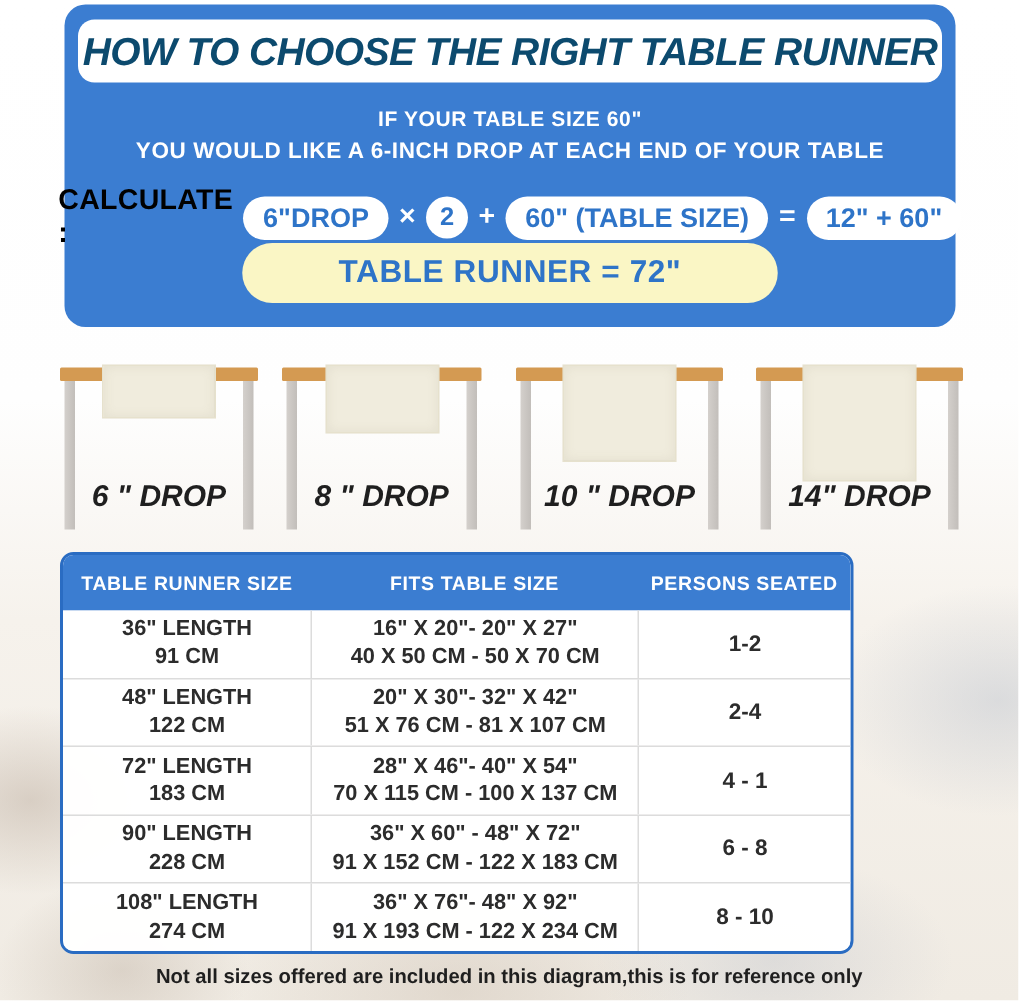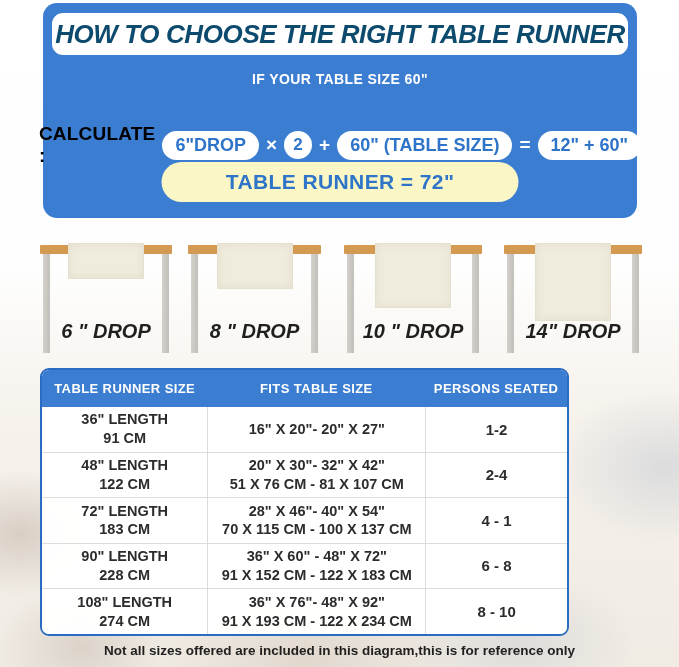--- a/index.html
+++ b/index.html
@@ -131,20 +131,21 @@
 </head>
 <body>
 
 <div class="canvas">
 
   <div class="top-panel">
     <div class="title-banner">
       <span class="title-text">HOW TO CHOOSE THE RIGHT TABLE RUNNER</span>
     </div>
     <div class="subtitle line1">IF YOUR TABLE SIZE 60"</div>
+    <div class="subtitle line2">YOU WOULD LIKE A 6-INCH DROP AT EACH END OF YOUR TABLE</div>
 
     <div class="calc-row">
       <span class="calc-label">CALCULATE :</span>
       <span class="pill">6"DROP</span>
       <span class="op">×</span>
       <span class="circle">2</span>
       <span class="op">+</span>
       <span class="pill">60" (TABLE SIZE)</span>
       <span class="op">=</span>
       <span class="pill">12" + 60"</span>
@@ -191,20 +192,21 @@
       <div class="th col3">PERSONS SEATED</div>
     </div>
 
     <div class="trow">
       <div class="td col1">
         <span>36" LENGTH</span>
         <span>91 CM</span>
       </div>
       <div class="td col2">
         <span>16" X 20"- 20" X 27"</span>
+        <span>40 X 50 CM - 50 X 70 CM</span>
       </div>
       <div class="td col3">
         <span>1-2</span>
       </div>
     </div>
 
     <div class="trow">
       <div class="td col1">
         <span>48" LENGTH</span>
         <span>122 CM</span>

